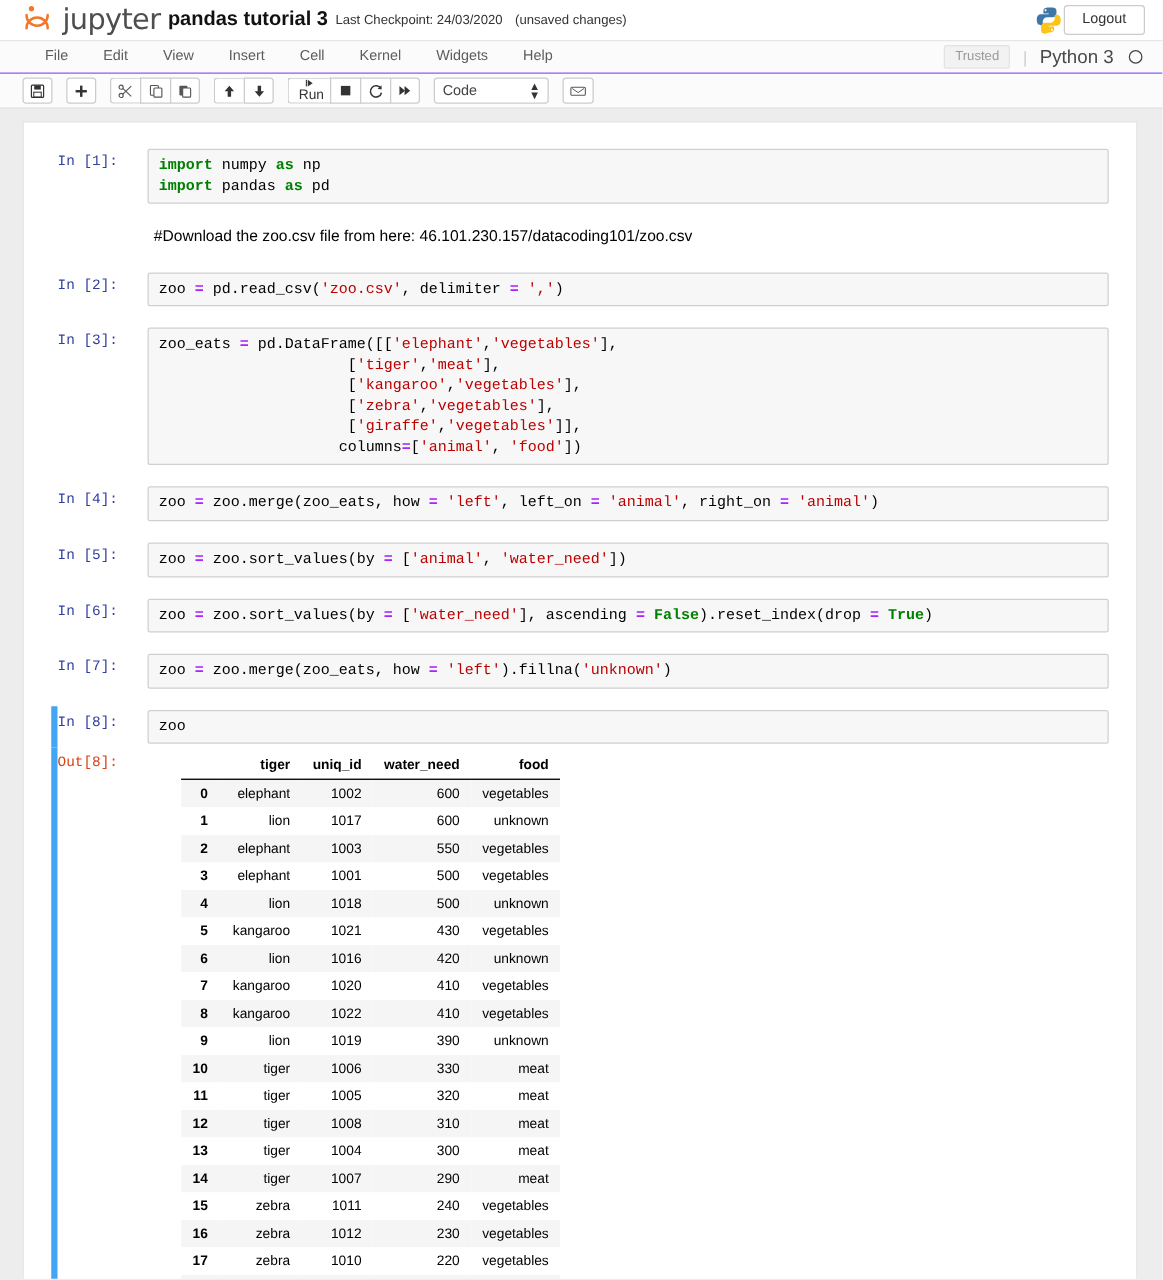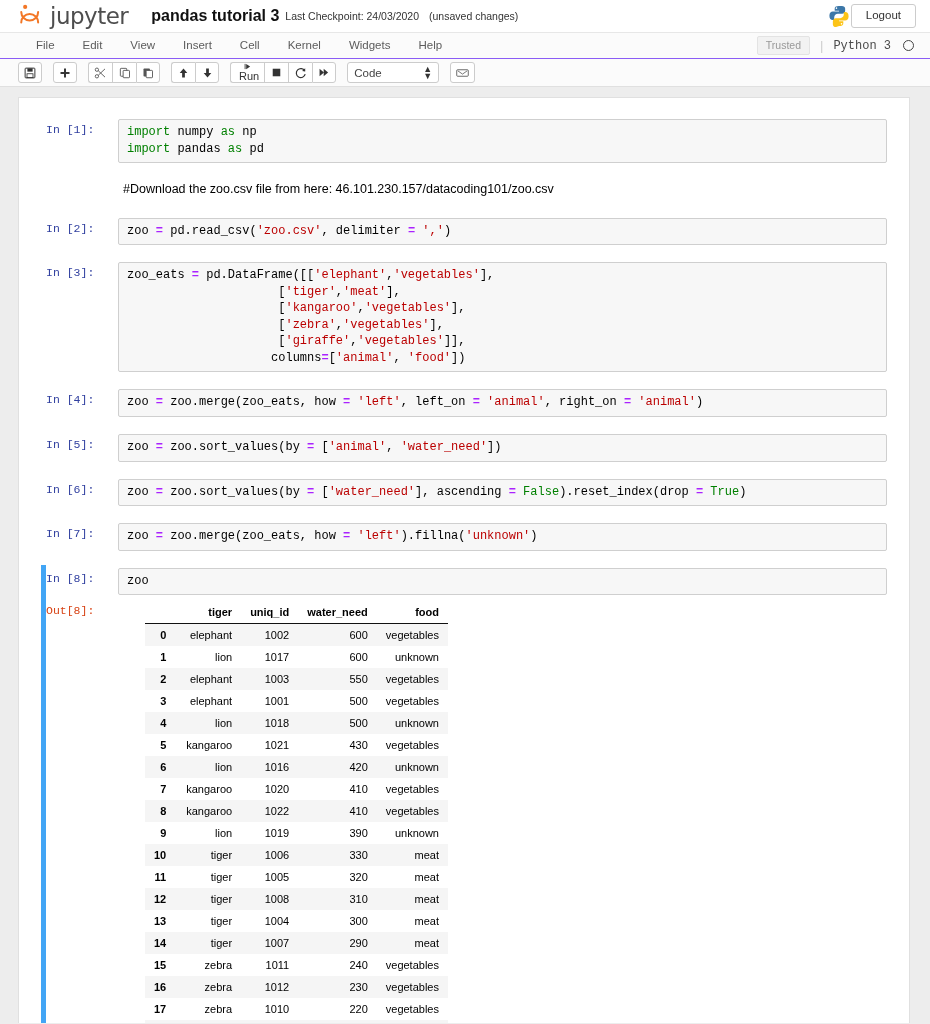--- a/index.html
+++ b/index.html
@@ -29,21 +29,21 @@
     font-size: 23px;
     color: #4e4e4e;
     letter-spacing: -0.5px;
     line-height: 1;
     font-weight: 400;
   }
   .nb-title {
     font-size: 16px;
     font-weight: bold;
     color: #111;
-    margin-left: 23px;
+    margin-left: 6px;
     white-space: nowrap;
   }
   .checkpoint {
     font-size: 10.5px;
     color: #333;
     margin-left: 6px;
     white-space: nowrap;
   }
   .unsaved {
     font-size: 10.5px;
@@ -98,21 +98,21 @@
   .trusted {
     font-size: 10.5px;
     color: #999;
     background: #f2f2f2;
     border: 1px solid #e3e3e3;
     border-radius: 2px;
     padding: 3px 8px;
     line-height: 1;
   }
   .kernel-sep { color: #ccc; font-size: 13px; margin: 0 2px; }
-  .kernel-name { font-size: 12px; color: #4a4a4a; white-space: nowrap; font-family: Liberation Mono, monospace; }
+  .kernel-name { font-size: 15px; color: #4a4a4a; white-space: nowrap; }
   .kernel-idle {
     width: 11px; height: 11px;
     border: 1.6px solid #444;
     border-radius: 50%;
     display: inline-block;
     margin-left: 4px;
   }
 
   
   .toolbar {
@@ -204,21 +204,21 @@
     min-width: 0;
   }
   .code {
     font-family: "Liberation Mono", monospace;
     font-size: 12px;
     line-height: 1.38;
     white-space: pre;
     color: #000;
     overflow: hidden;
   }
-  .kw  { color: #008000; font-weight: normal; }  
+  .kw  { color: #008000; font-weight: bold; }  
   .str { color: #bb0000; }                      
   .op  { color: #aa22ff; font-weight: bold; }   
 
   
   .md-cell {
     display: flex;
     align-items: flex-start;
     margin-bottom: 12px;
     padding: 4px 0;
     border-left: 5px solid transparent;

